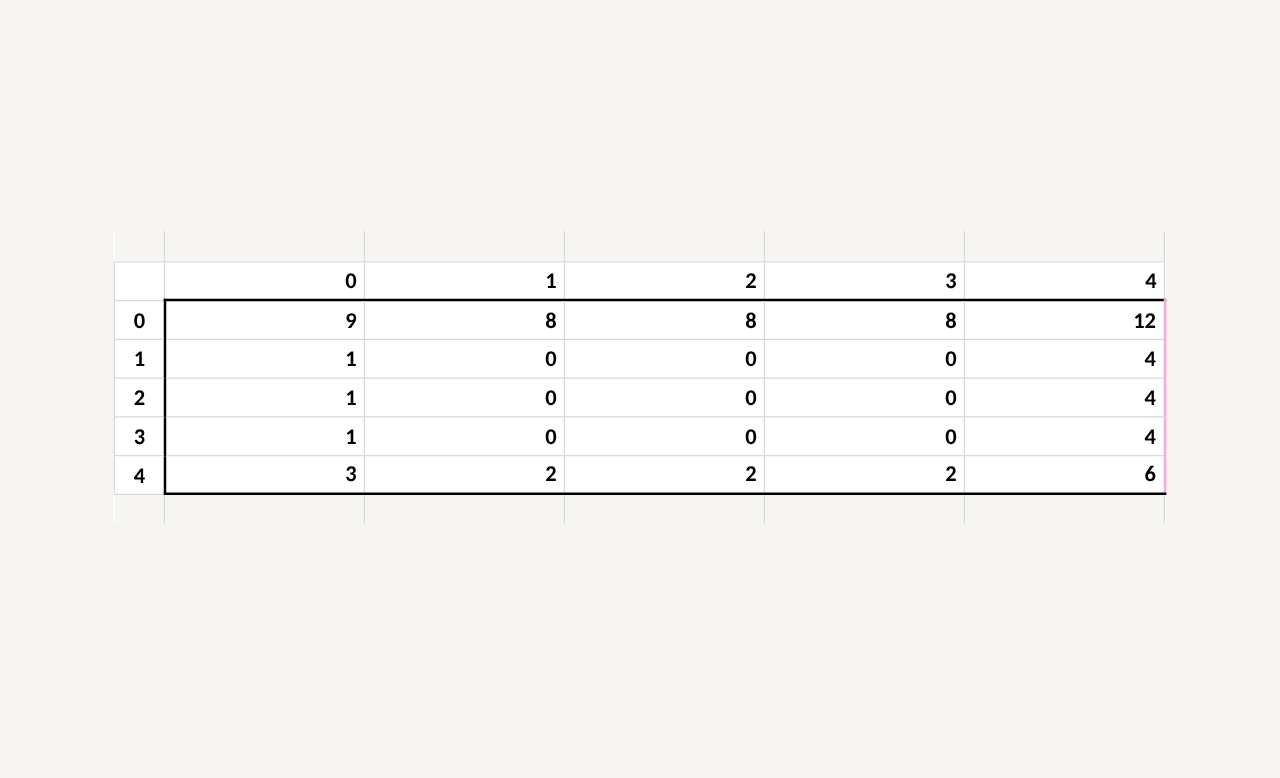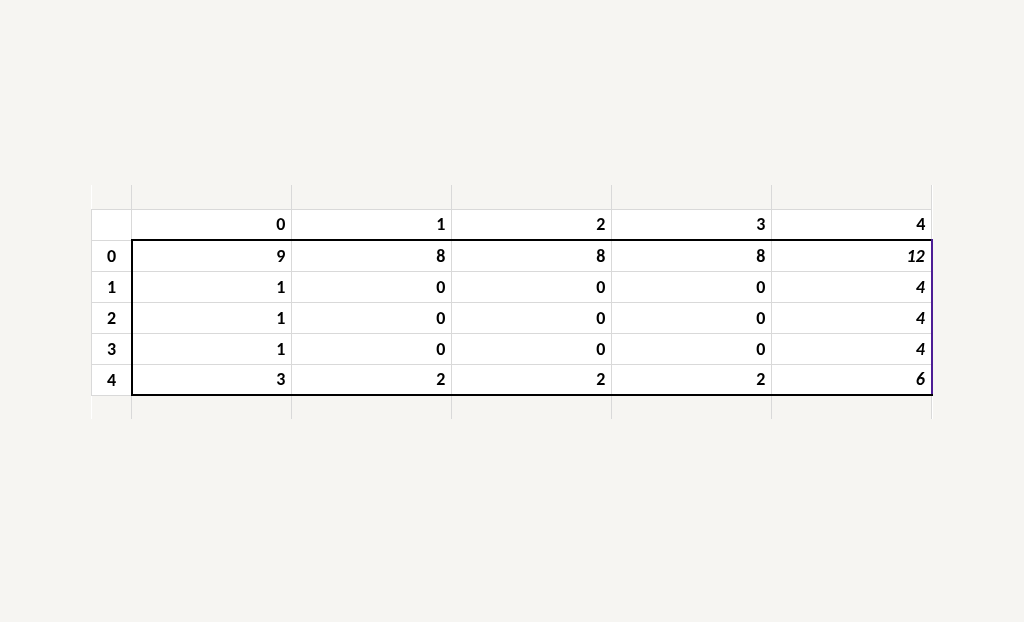--- a/index.html
+++ b/index.html
@@ -50,22 +50,21 @@
     tr.first-body td.data {
       border-top: 2px solid #000;
     }
     tr.last-body td.data {
       border-bottom: 2px solid #000;
     }
     tr.body td.data.first-data {
       border-left: 2px solid #000;
     }
     tr.body td.data.last-data {
-      border-right: 2px solid #4c1d95;
-      font-style: italic;
+      border-right: 2px solid #f9a8d4;
     }
     
     .tail-row td {
       height: 24px;
       border-top: none;
       border-bottom: none;
       background: #f6f5f2;
     }
     .tail-row td.index-col {
       background: #f6f5f2;

